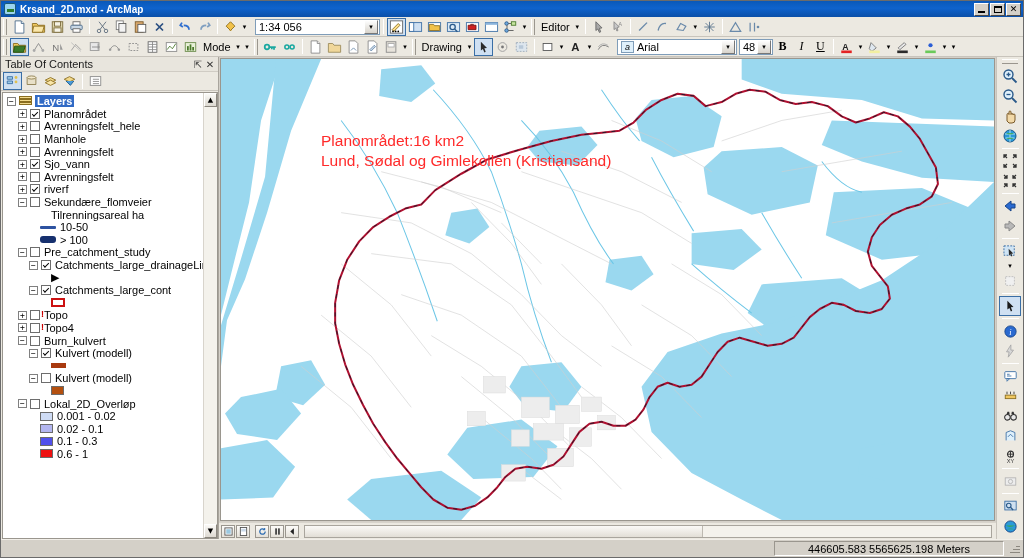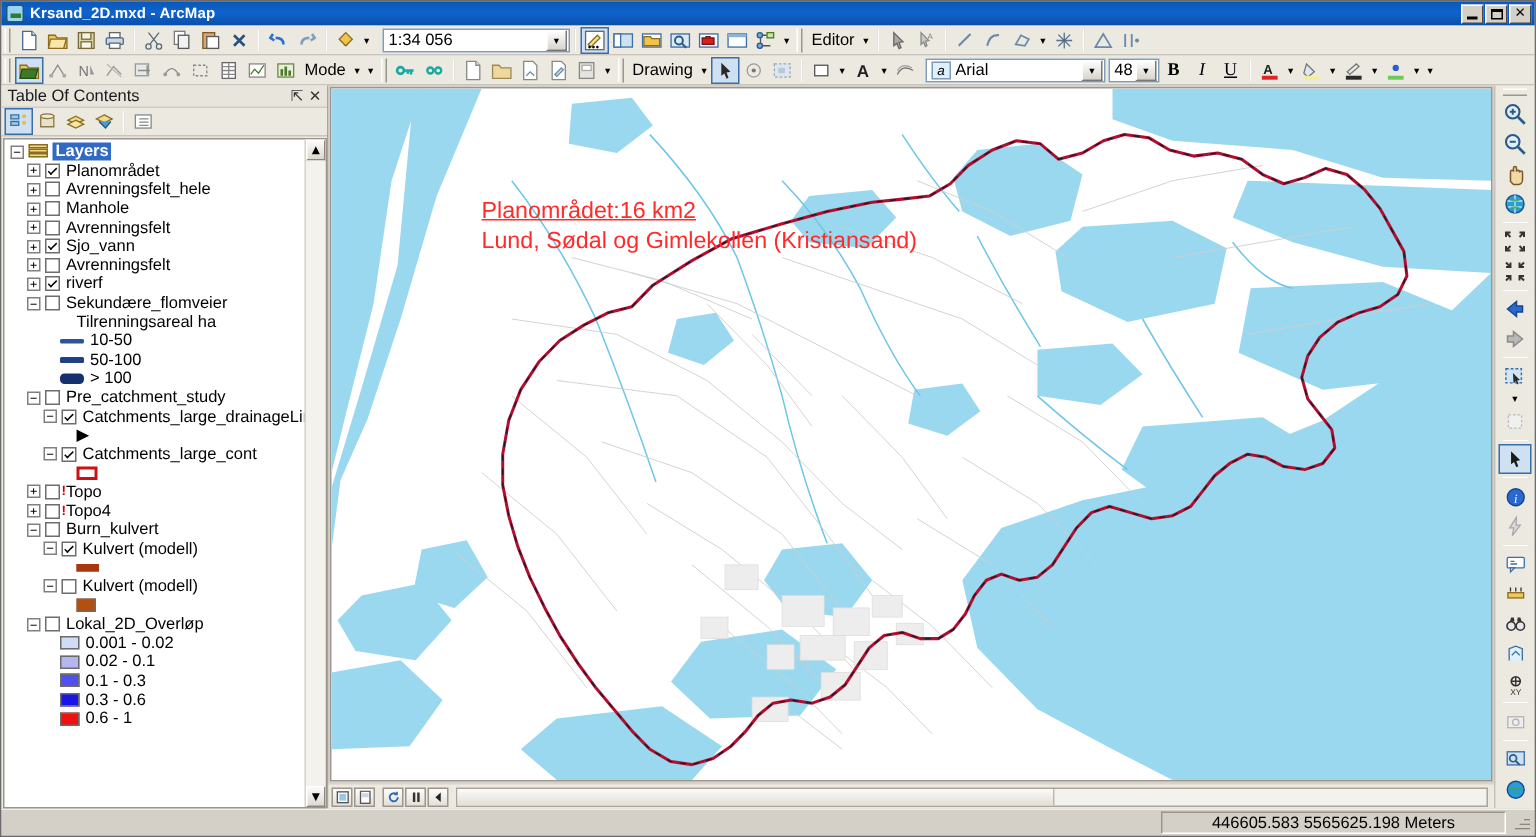--- a/index.html
+++ b/index.html
@@ -724,25 +724,20 @@
               <span style="flex: 0 0 auto; width: 46px;"></span>
               <span class="lbl">Tilrenningsareal ha</span>
             </div>
             <div class="row">
               <span style="flex: 0 0 auto; width: 35px;"></span>
               <span class="symline" style="width: 16px; height: 3px; background: rgb(45, 82, 160); margin-right: 4px; flex: 0 0 auto;"></span>
               <span class="lbl">10-50</span>
             </div>
             <div class="row">
               <span style="flex: 0 0 auto; width: 35px;"></span>
-              <span class="symline" style="width: 16px; height: 4px; background: rgb(32, 63, 134); margin-right: 4px; flex: 0 0 auto;"></span>
-              <span class="lbl">50-100</span>
-            </div>
-            <div class="row">
-              <span style="flex: 0 0 auto; width: 35px;"></span>
               <span class="symline" style="width: 16px; height: 7px; background: rgb(22, 48, 110); margin-right: 4px; flex: 0 0 auto; border-radius: 3px;"></span>
               <span class="lbl">&gt; 100</span>
             </div>
             <div class="row">
               <span style="flex: 0 0 auto; width: 13px;"></span>
               <span class="exp">−</span>
               <span class="cb"></span>
               <span class="lbl">Pre_catchment_study</span>
             </div>
             <div class="row">
@@ -816,25 +811,20 @@
             </div>
             <div class="row">
               <span style="flex: 0 0 auto; width: 35px;"></span>
               <span class="symswatch" style="background: rgb(179, 182, 240); margin-right: 4px;"></span>
               <span class="lbl">0.02 - 0.1</span>
             </div>
             <div class="row">
               <span style="flex: 0 0 auto; width: 35px;"></span>
               <span class="symswatch" style="background: rgb(80, 80, 236); margin-right: 4px;"></span>
               <span class="lbl">0.1 - 0.3</span>
-            </div>
-            <div class="row">
-              <span style="flex: 0 0 auto; width: 35px;"></span>
-              <span class="symswatch" style="background: rgb(26, 20, 230); margin-right: 4px;"></span>
-              <span class="lbl">0.3 - 0.6</span>
             </div>
             <div class="row">
               <span style="flex: 0 0 auto; width: 35px;"></span>
               <span class="symswatch" style="background: rgb(238, 17, 17); margin-right: 4px;"></span>
               <span class="lbl">0.6 - 1</span>
             </div>
           </div>
         <div class="toc-scroll">
           <div class="sc-ar">▲</div>
           <div class="sc-track"></div>
@@ -949,21 +939,21 @@
                    L684,146 L670,152 L658,162 L650,174 L646,188 L650,202 L658,212 L666,222
                    L668,234 L660,244 L648,248 L634,246 L622,240 L610,238 L598,244 L588,252
                    L580,262 L572,272 L560,278 L546,280 L532,276 L518,272 L506,276 L496,286
                    L488,298 L480,310 L470,318 L458,320 L446,316 L436,320 L428,330 L422,342
                    L414,352 L404,358 L392,358 L380,354 L368,356 L358,364 L350,376 L342,388
                    L332,396 L320,400 L306,398 L294,400 L284,408 L276,418 L266,428 L254,436
                    L240,440 L226,438 L212,430 L200,418 L188,404 L176,390 L164,374 L152,356
                    L142,338 L132,318 L124,298 L118,278 L114,258 L114,238 L118,216 L126,196
                    L138,178 L152,164 L168,154 L184,146 Z" fill="none" stroke="#1a1a2a" stroke-width="0.9" stroke-dasharray="4 5"></path>
         </svg>
-        <div class="maptext" style="left:100px; top:72px;text-decoration:underline;">Planområdet:16 km2</div>
+        <div class="maptext" style="left:100px; top:72px;">Planområdet:16 km2</div>
         <div class="maptext" style="left:100px; top:92px;">Lund, Sødal og Gimlekollen (Kristiansand)</div>
       </div>
 
       <div class="mapbar">
         <div class="mb-btn">
           <svg width="9" height="9" viewBox="0 0 10 10">
               <rect x="1" y="1" width="8" height="8" fill="#fff" stroke="#555"></rect>
               <rect x="2.5" y="2.5" width="5" height="5" fill="#9ac8e0"></rect>
             </svg>
         </div>

